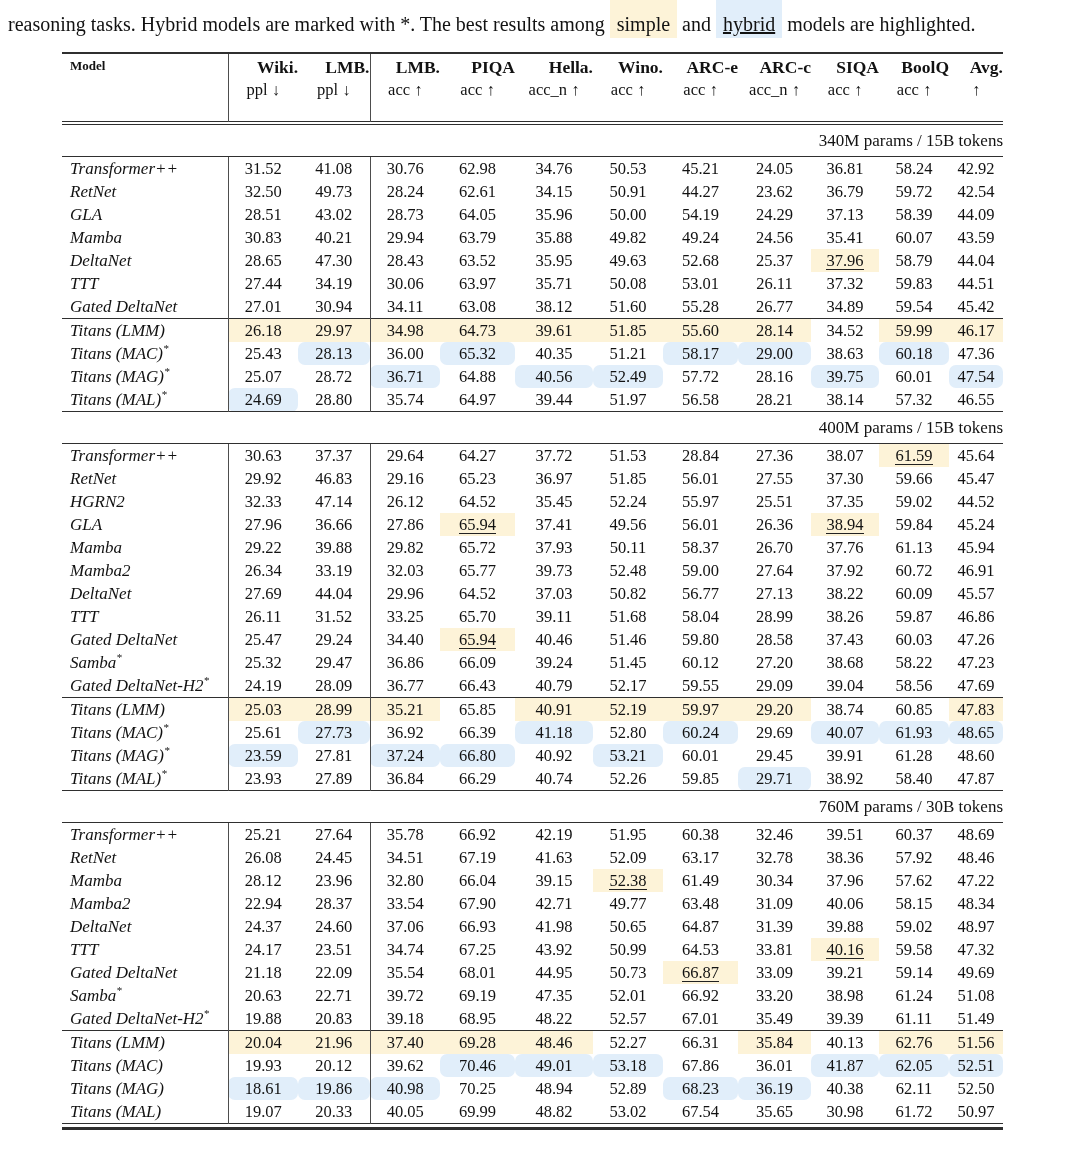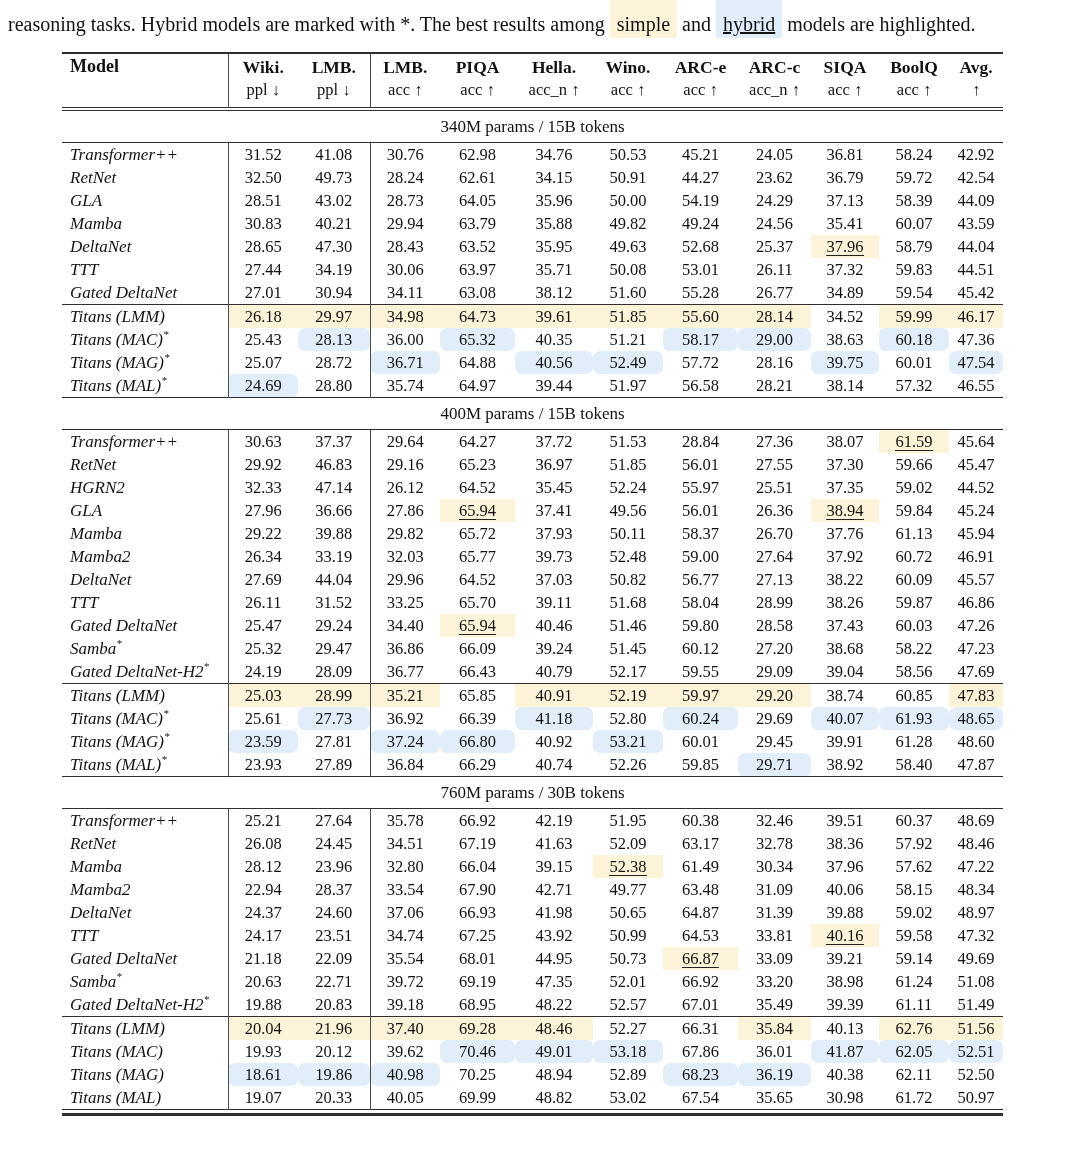--- a/index.html
+++ b/index.html
@@ -22,28 +22,28 @@
   .chip-hybrid{background:var(--hl-hybrid);text-decoration:underline;}
 
   table.results{
     border-collapse:collapse;table-layout:fixed;
     width:941px;margin:11px 0 0 62px;
     border-top:2px solid var(--rule);
   }
   th,td{padding:0;font-weight:normal;overflow:hidden;white-space:nowrap;}
   th.model-h{
     text-align:left;padding-left:8px;font-weight:bold;
-    font-size:18px;line-height:24px;vertical-align:top;
+    font-size:13px;line-height:24px;vertical-align:top;
   }
-  th.col-h{font-weight:bold;text-align:center;font-size:17.5px;line-height:24px;padding-top:1px;}
-  th.col-sub{text-align:center;font-size:16.5px;line-height:22px;padding-bottom:6px;}
+  th.col-h{font-weight:bold;text-align:right;font-size:17.5px;line-height:24px;padding-top:1px;}
+  th.col-sub{text-align:center;font-size:16.5px;line-height:22px;padding-bottom:20px;}
   .vl{border-left:1px solid var(--vrule);}
   tr.dbl td{height:2px;border-top:1px solid var(--rule);border-bottom:1px solid var(--rule);}
   td.sect{
-    text-align:center;font-size:17px;height:31px;
+    text-align:right;font-size:17px;height:31px;
     border-top:1px solid var(--rule);border-bottom:1px solid var(--rule);
   }
   td.model{text-align:left;padding-left:8px;font-size:17px;height:23px;font-style:italic;}
   td.model sup{font-size:11px;line-height:0;}
   td.num{text-align:center;font-size:16.5px;height:23px;}
   tr.grp td{border-top:1px solid var(--rule);}
   .hl-c{background:var(--hl-simple);}
   .hl-b{background:var(--hl-hybrid);border-radius:7px;}
   .u{display:inline-block;border-bottom:1.5px solid #222;line-height:1.04;}
   tr.bottom-rule td{height:3px;border-top:1px solid var(--rule);border-bottom:3px solid var(--rule);}

